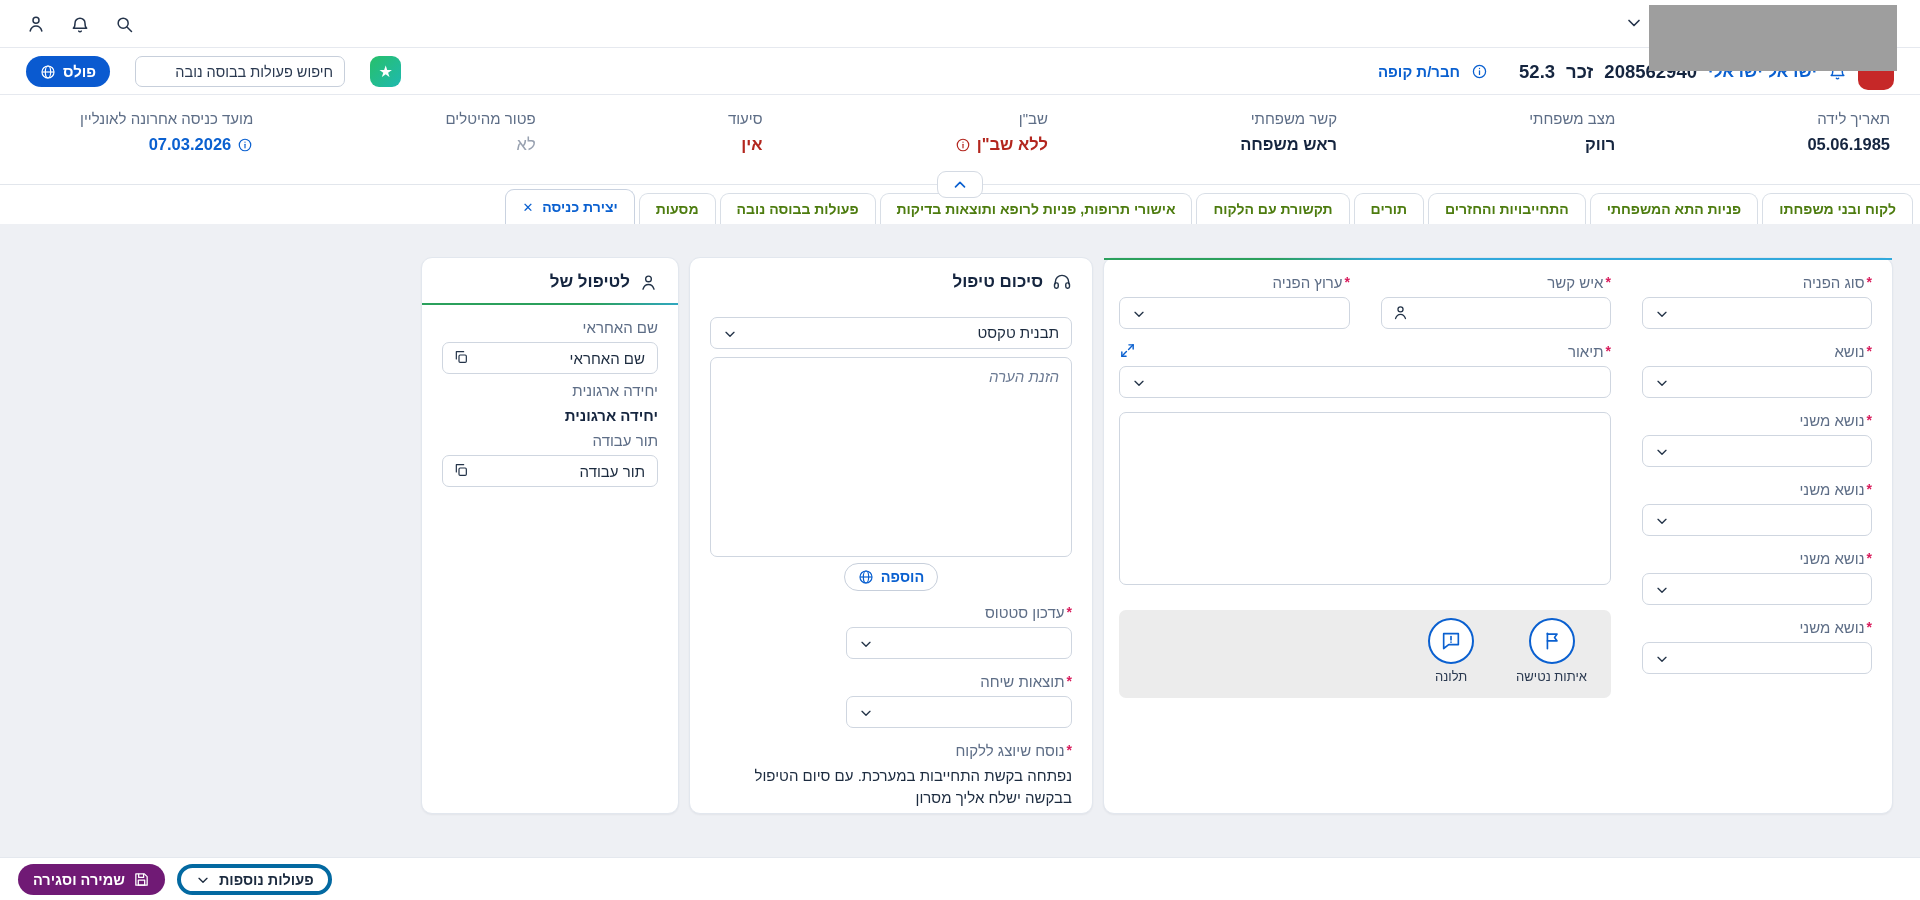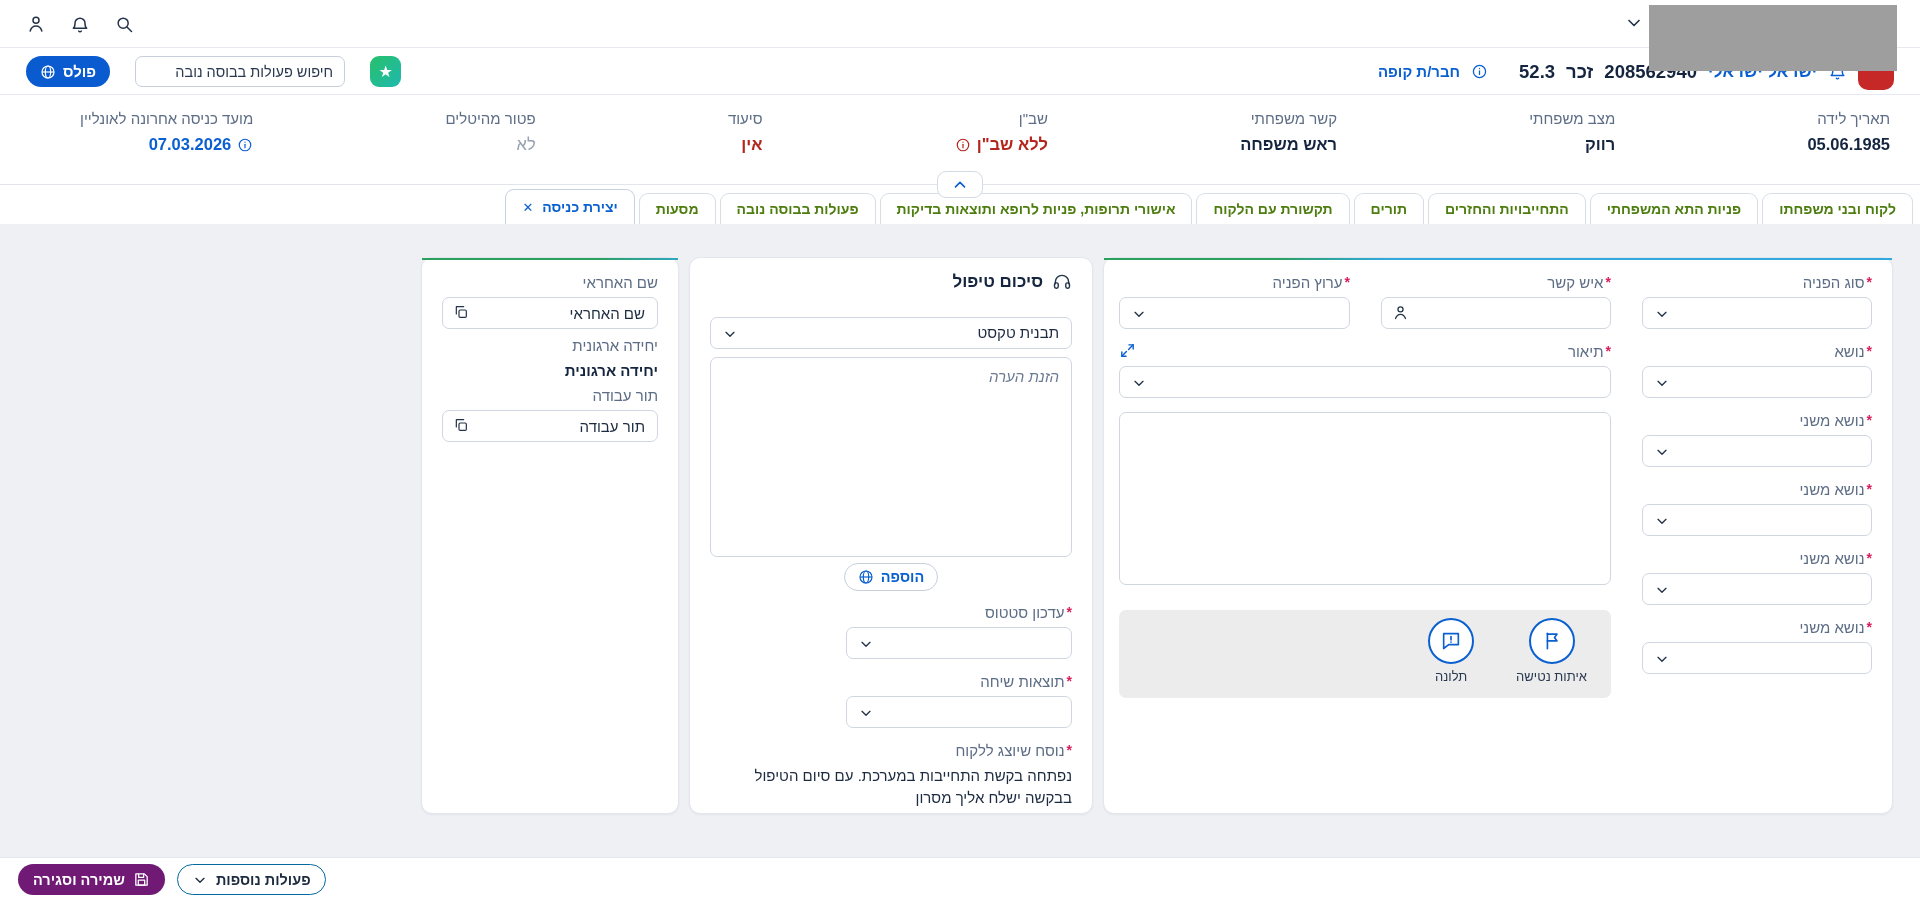--- a/index.html
+++ b/index.html
@@ -91,21 +91,21 @@
 
   
   .card.assignee{width:258px}
   .plain-val{font-size:15px;font-weight:700;color:#15253f;padding-top:2px}
   .fgroup.loose{margin-bottom:8px}
 
   
   .footer{height:43px;border-top:1px solid #e4e8ee;background:#fff;position:relative}
   .footer-left{position:absolute;left:18px;top:6px;display:flex;align-items:center;gap:12px;direction:ltr}
   .save-btn{height:31px;border:none;border-radius:16px;background:#701a75;color:#fff;font-family:inherit;font-size:14.5px;font-weight:700;display:flex;align-items:center;gap:8px;padding:0 15px;cursor:pointer}
-  .more-btn{height:31px;border:1px solid #0369a1;border-radius:16px;background:#fff;color:#1c2b3f;font-family:inherit;font-size:14.5px;font-weight:700;display:flex;align-items:center;gap:8px;padding:0 14px;cursor:pointer}
+  .more-btn{height:31px;border:4px solid #0369a1;border-radius:16px;background:#fff;color:#1c2b3f;font-family:inherit;font-size:14.5px;font-weight:700;display:flex;align-items:center;gap:8px;padding:0 14px;cursor:pointer}
   svg{display:block}
 </style>
 </head>
 <body>
 
 <div class="page">
 
   <header class="topbar">
     <div class="topbar-left">
       <button class="ibtn">
@@ -481,20 +481,29 @@
             <div class="flabel">
                 <span class="ast">*</span>
                 <span>נוסח שיוצג ללקוח</span>
               </div>
             <div class="client-text">נפתחה בקשת התחייבות במערכת. עם סיום הטיפול בבקשה ישלח אליך מסרון</div>
           </div>
         </div>
       </section>
 
       <section class="card assignee">
+        <div class="card-header">
+          <span class="hic">
+            <svg width="19" height="19" viewBox="0 0 24 24" fill="none" stroke="currentColor" stroke-width="1.7" stroke-linecap="round" stroke-linejoin="round">
+                <circle cx="12" cy="7.5" r="3.6"></circle>
+                <path d="M5 20.5c1.2-4 4-6 7-6s5.8 2 7 6"></path>
+              </svg>
+          </span>
+          <span>לטיפול של</span>
+        </div>
         <div class="card-divider"></div>
         <div class="card-body">
           <div class="fgroup loose">
             <div class="flabel">
                 <span>שם האחראי</span>
               </div>
             <div class="iwrap">
               <span class="left-ic">
                 <svg width="16" height="16" viewBox="0 0 24 24" fill="none" stroke="currentColor" stroke-width="1.8" stroke-linecap="round" stroke-linejoin="round">
                     <rect x="9" y="9" width="11" height="11" rx="1.8"></rect>

